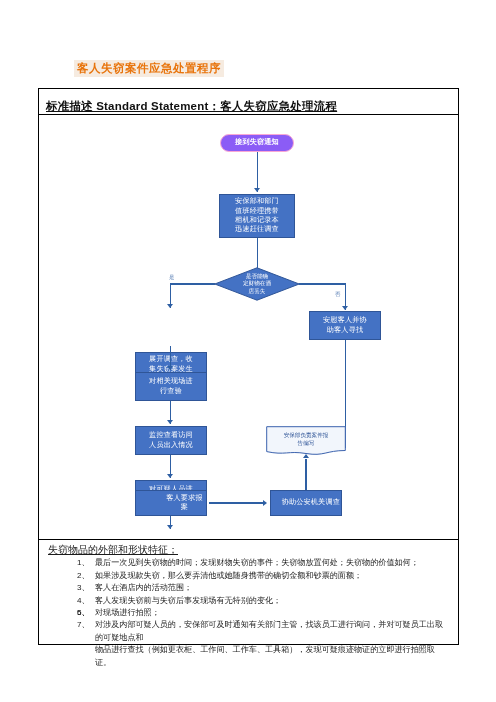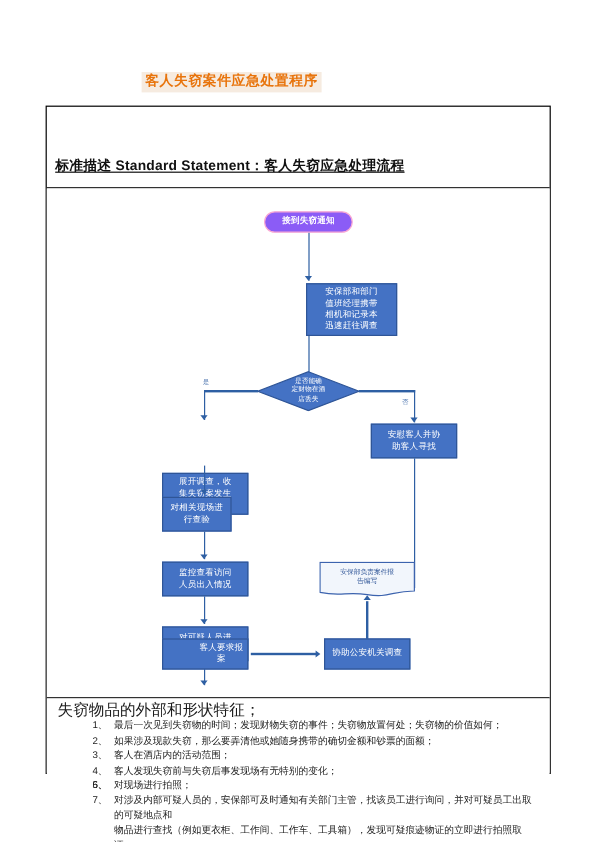--- a/index.html
+++ b/index.html
@@ -23,40 +23,38 @@
     left: 74px;
     top: 60px;
     font-size: 11.5px;
     font-weight: bold;
     color: #E8740C;
     background: #F6EBE0;
     letter-spacing: 0.5px;
     padding: 1px 3px 2px 3px;
     white-space: nowrap;
     line-height: 14px;
-    margin-left: 44px;
   }
 
   
   .frame {
     position: absolute;
     left: 38px;
     top: 88px;
     width: 421px;
     height: 557px;
     border: 1.6px solid #000000;
     background: #ffffff;
   }
   .frame-header {
     height: 26px;
     border-bottom: 1.4px solid #000000;
     display: flex;
-    align-items: flex-start;
+    align-items: flex-end;
     padding-left: 7px;
-    margin-top: 42px;
   }
   .frame-header .hdr-text {
     font-size: 11.5px;
     font-weight: bold;
     color: #111111;
     text-decoration: underline;
     white-space: nowrap;
     letter-spacing: 0.2px;
   }
 
@@ -70,24 +68,25 @@
 
   .frame-notes {
     position: relative;
     height: 103px;
     padding: 4px 8px 0 7px;
     background: #ffffff;
   }
 
   
   .note-lead {
-    font-size: 13px;
+    font-size: 10px;
     color: #1b1b1b;
     line-height: 12.4px;
     padding-left: 2px;
+    text-decoration: underline;
   }
   .note-list {
     list-style: none;
     margin-top: 1px;
   }
   .note-list li {
     position: relative;
     font-size: 8.1px;
     color: #1b1b1b;
     line-height: 12.4px;
@@ -216,21 +215,21 @@
 
       <div class="node pill" style="left:181px; top:19px; width:74px; height:18px;">
         <span class="nlines">
           <span>接到失窃通知</span>
         </span>
       </div>
 
       <div class="conn v" style="left:217.5px; top:37px; height:40px;"></div>
       <div class="arrow down" style="left:214.7px; top:73px;"></div>
 
-      <div class="node" style="left:180px; top:79px; width:76px; height:44px;margin-left:36px;">
+      <div class="node" style="left:180px; top:79px; width:76px; height:44px;">
         <span class="nlines">
           <span>安保部和部门</span>
           <span>值班经理携带</span>
           <span>相机和记录本</span>
           <span>迅速赶往调查</span>
         </span>
       </div>
 
       <div class="conn v" style="left:217.5px; top:123px; height:44px;"></div>
       <div class="arrow down" style="left:214.7px; top:163px;"></div>
@@ -262,21 +261,21 @@
         <span class="nlines">
           <span>展开调查，收</span>
           <span>集失窃案发生</span>
           <span>的细节情况</span>
         </span>
       </div>
 
       <div class="conn v" style="left:131px; top:231px; height:24px;"></div>
       <div class="arrow down" style="left:128.2px; top:251px;"></div>
 
-      <div class="node" style="left:96px; top:257px; width:58px; height:29px;">
+      <div class="node" style="left:96px; top:257px; width:72px; height:29px;">
         <span class="nlines">
           <span>对相关现场进</span>
           <span>行查验</span>
         </span>
       </div>
 
       <div class="conn v" style="left:131px; top:286px; height:23px;"></div>
       <div class="arrow down" style="left:128.2px; top:305px;"></div>
 
       <div class="node" style="left:96px; top:311px; width:72px; height:29px;">
@@ -324,21 +323,21 @@
 
       <div class="conn v" style="left:131px; top:394px; height:20px;"></div>
       <div class="arrow down" style="left:128.2px; top:410px;"></div>
 
       <div class="node" style="left:96px; top:375px; width:72px; height:26px;padding-left:28px;">
         <span class="nlines">
           <span>客人要求报案</span>
         </span>
       </div>
 
-      <div class="node" style="left:231px; top:375px; width:72px; height:26px;">
+      <div class="node" style="left:231px; top:375px; width:72px; height:26px;text-align:right;">
         <span class="nlines">
           <span>协助公安机关调查</span>
         </span>
       </div>
 
       <div class="conn h" style="left:170px; top:387.3px; width:55px;"></div>
       <div class="arrow right" style="left:224px; top:384.5px;"></div>
 
     </div>
 

